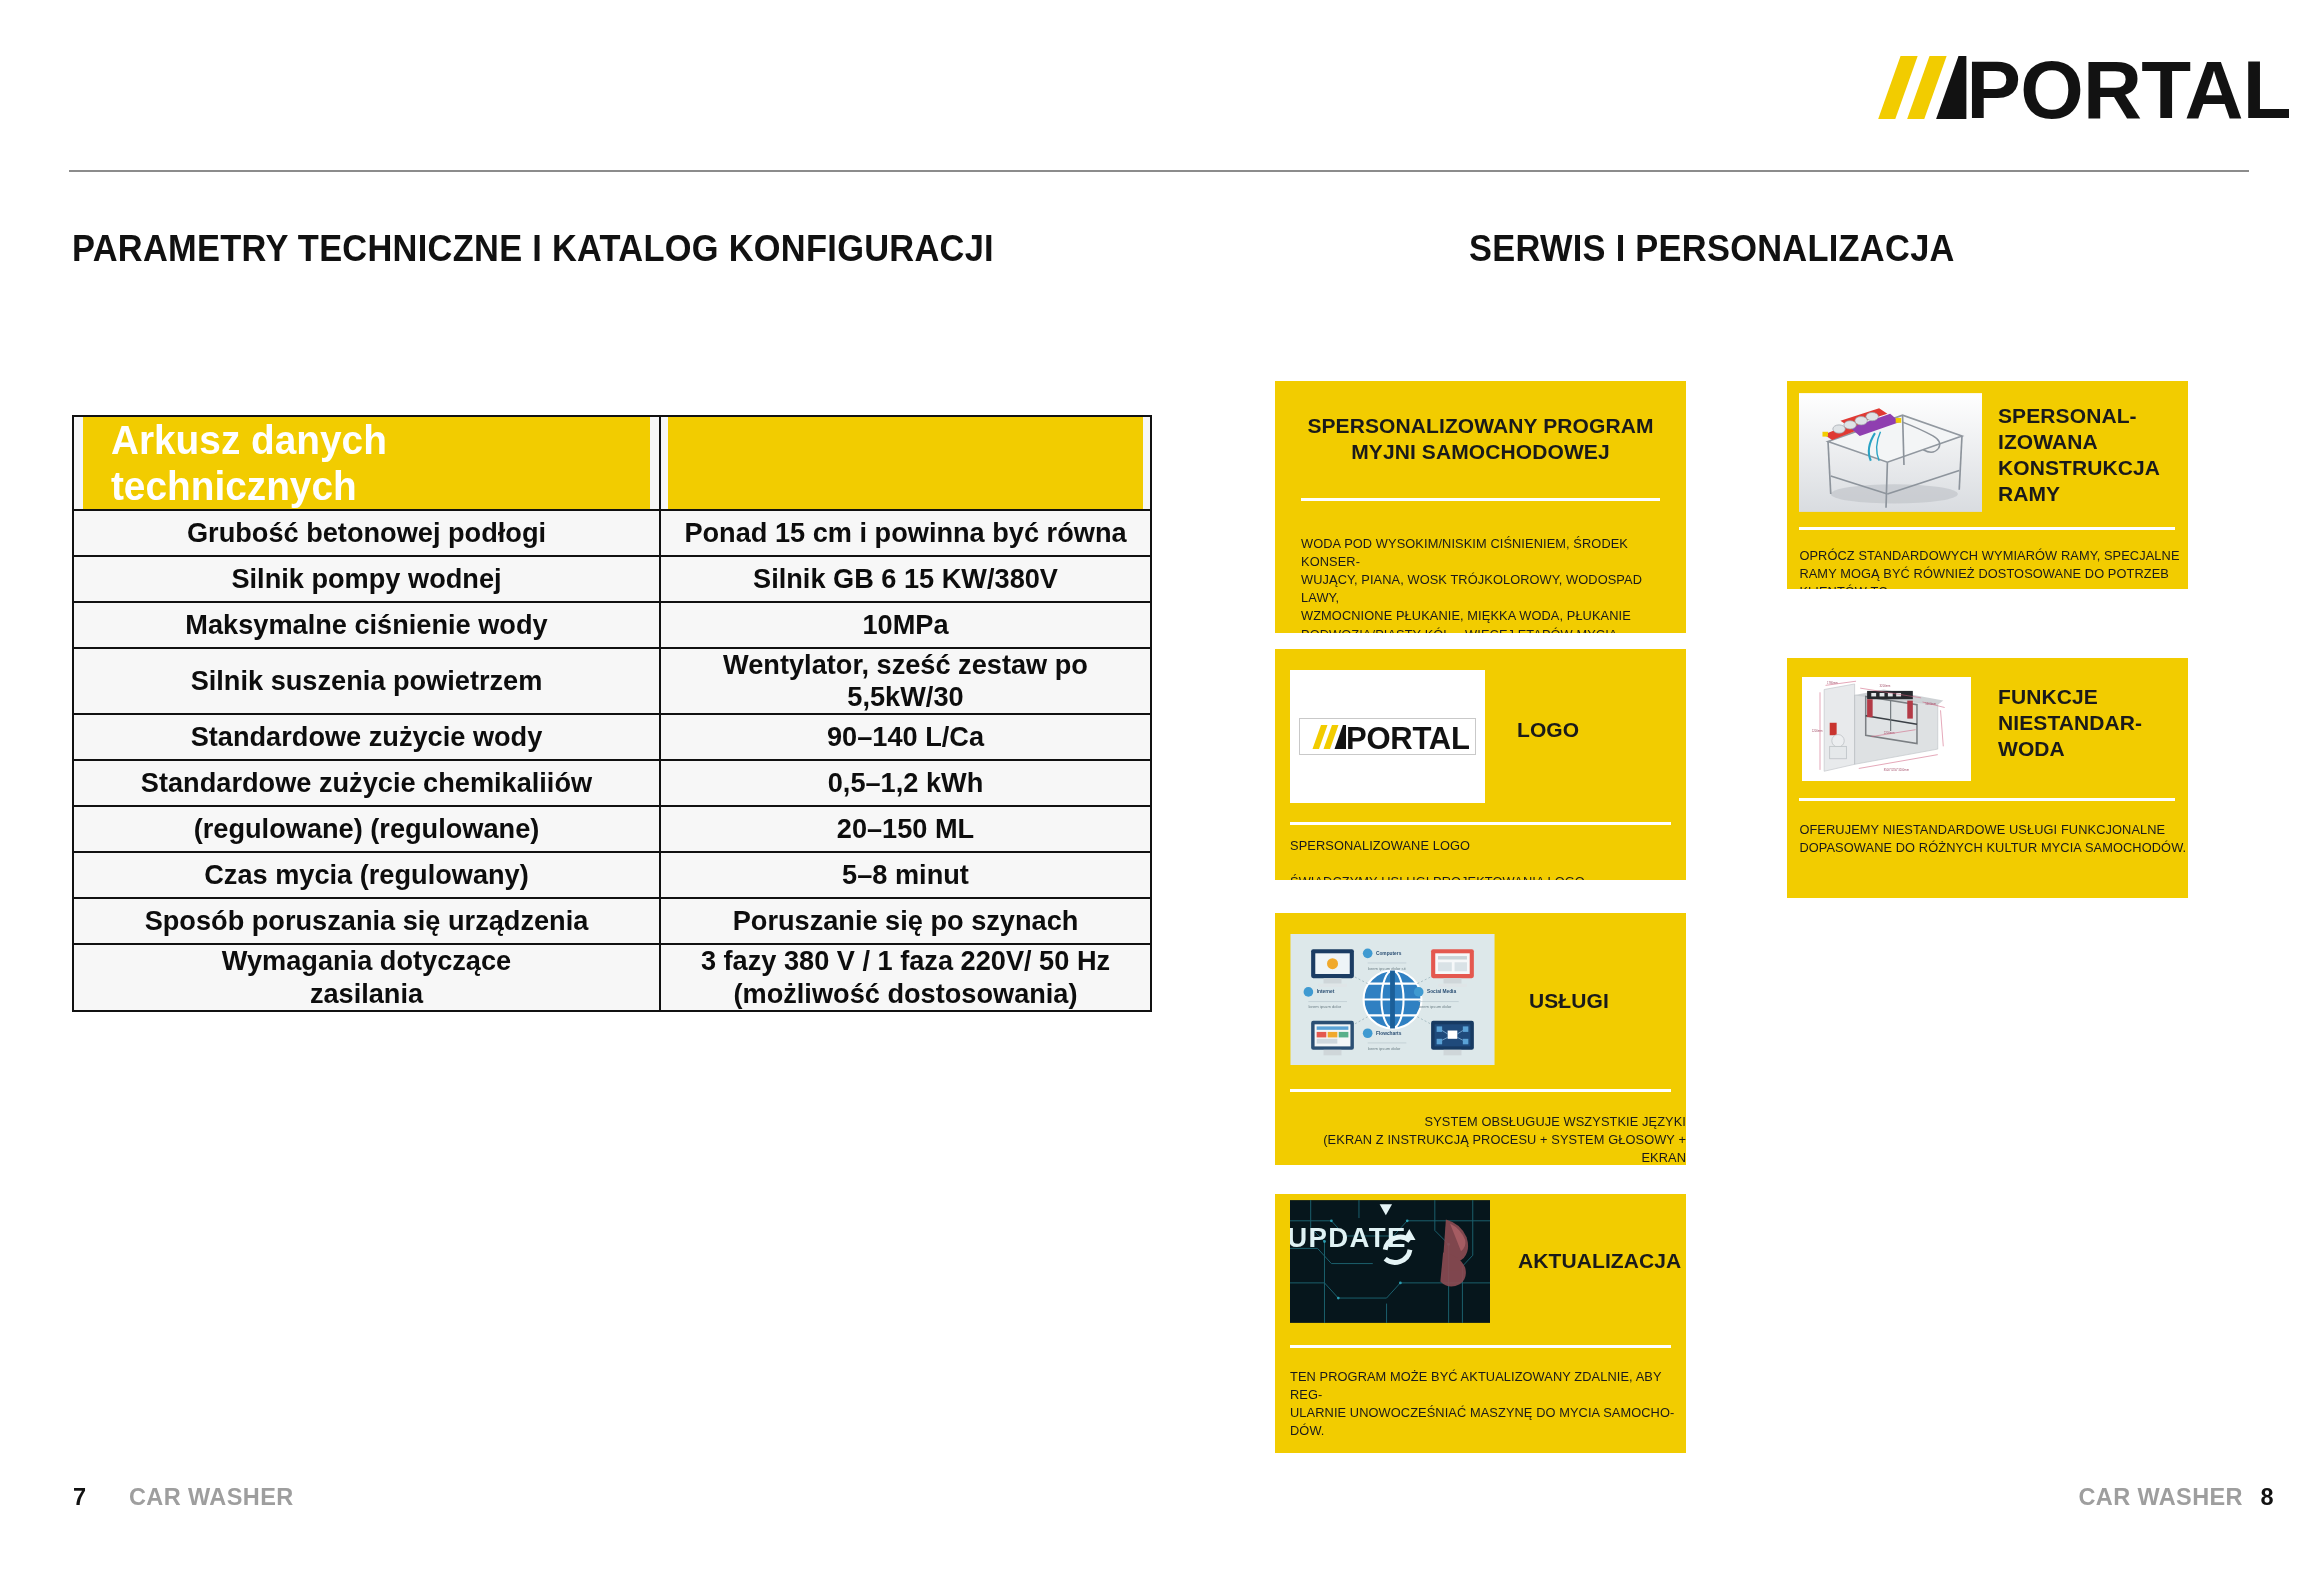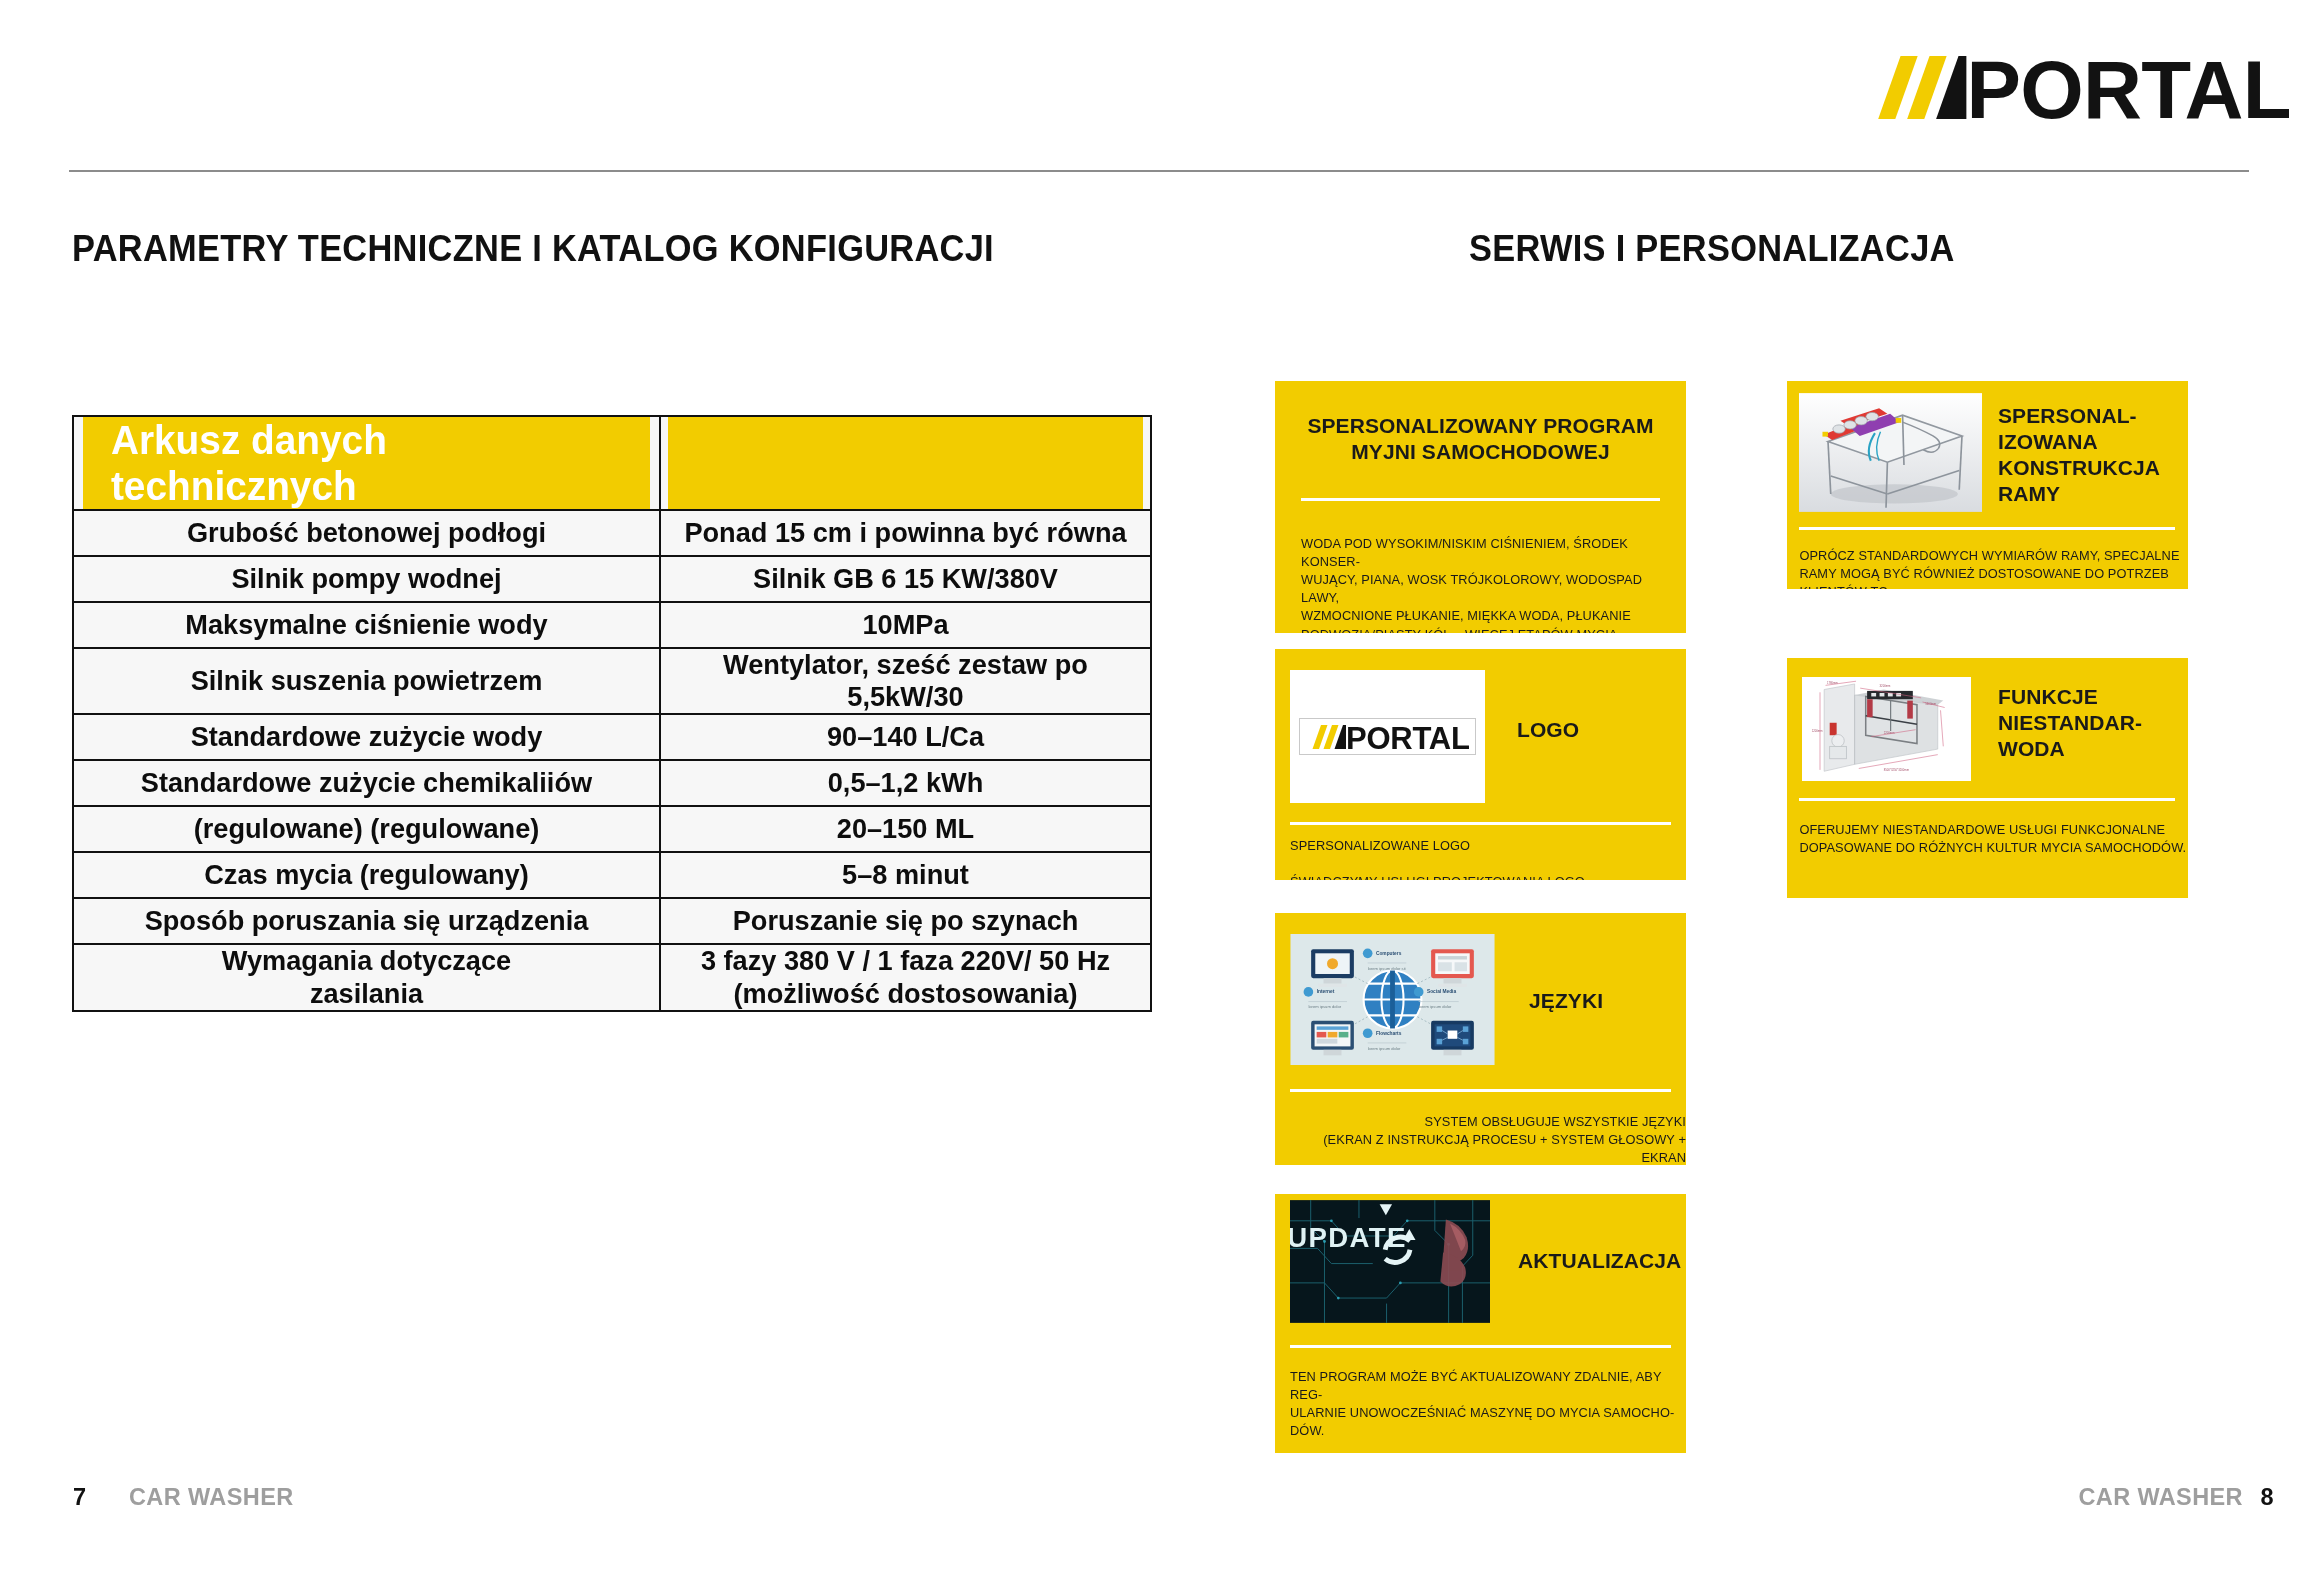--- a/index.html
+++ b/index.html
@@ -347,21 +347,21 @@
           <text x="198" y="86" font-size="7" fill="#2b4f74" font-weight="bold">Social Media</text>
         <line x1="186" y1="98" x2="244" y2="98" stroke="#b9c8ce"></line>
           <text x="186" y="108">lorem ipsum dolor</text>
         <circle cx="112" cy="144" r="7" fill="#3f9ad1"></circle>
           <text x="124" y="146" font-size="7" fill="#2b4f74" font-weight="bold">Flowcharts</text>
         <line x1="112" y1="158" x2="168" y2="158" stroke="#b9c8ce"></line>
           <text x="112" y="168">lorem ipsum dolor</text>
       </g>
     </svg>
   </div>
-  <div class="card-title">JĘZYKI</div>
+  <div class="card-title">USŁUGI</div>
   <div class="card-divider"></div>
   <div class="card-body">SYSTEM OBSŁUGUJE WSZYSTKIE JĘZYKI
 (EKRAN Z INSTRUKCJĄ PROCESU + SYSTEM GŁOSOWY + EKRAN
 W JĘZYKU POLSKIM)</div>
 </div>
 
 <div class="card colA" id="card-update">
   <div class="upd-img">
     <svg viewBox="0 0 290 178" width="200" height="123" aria-hidden="true">
       <rect width="290" height="178" fill="#06161c"></rect>

